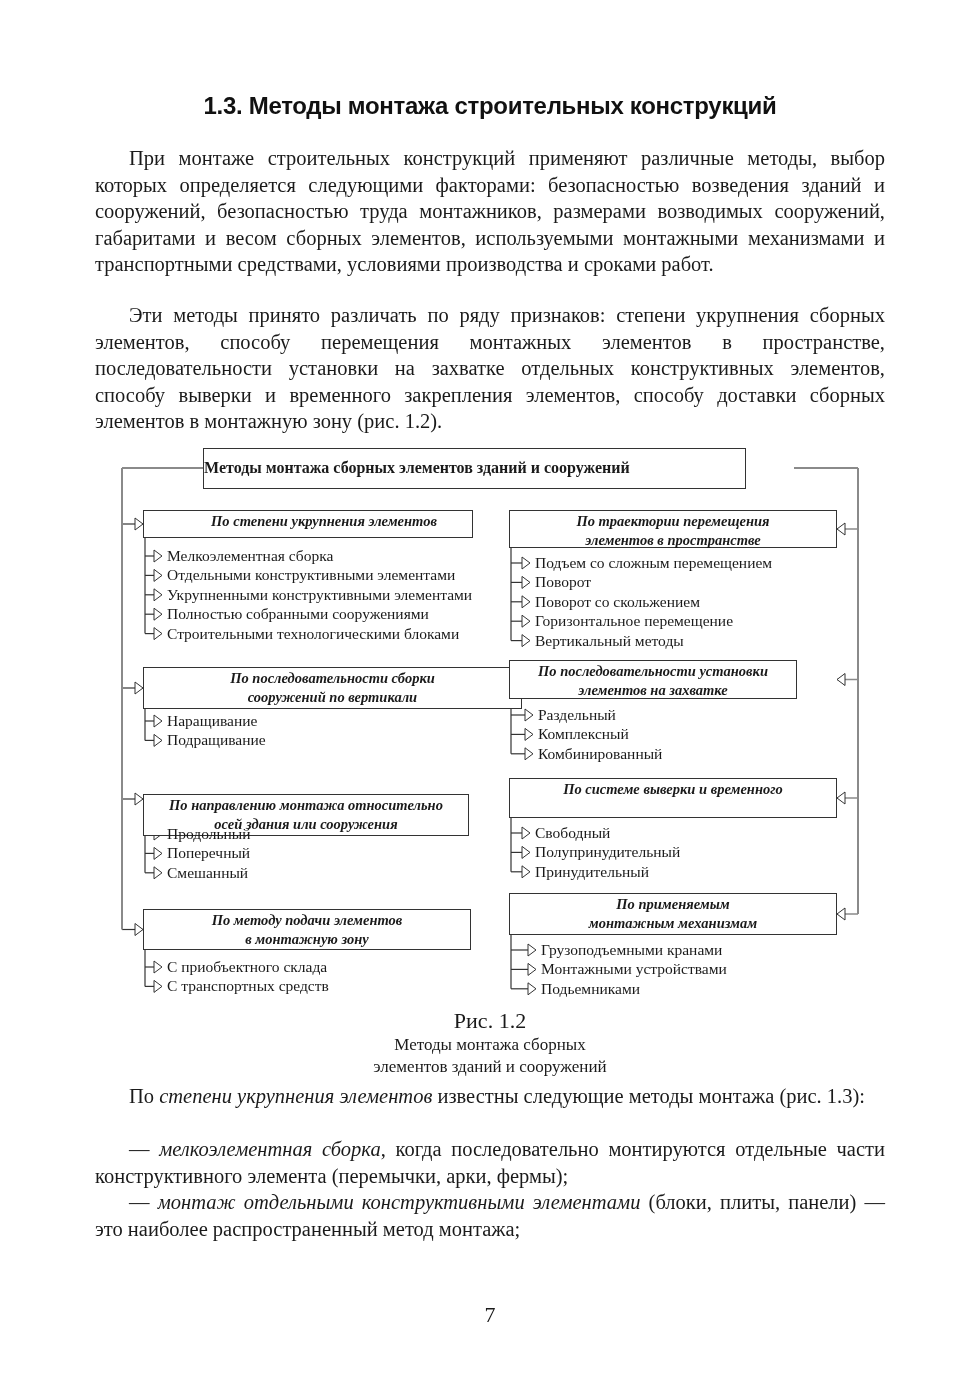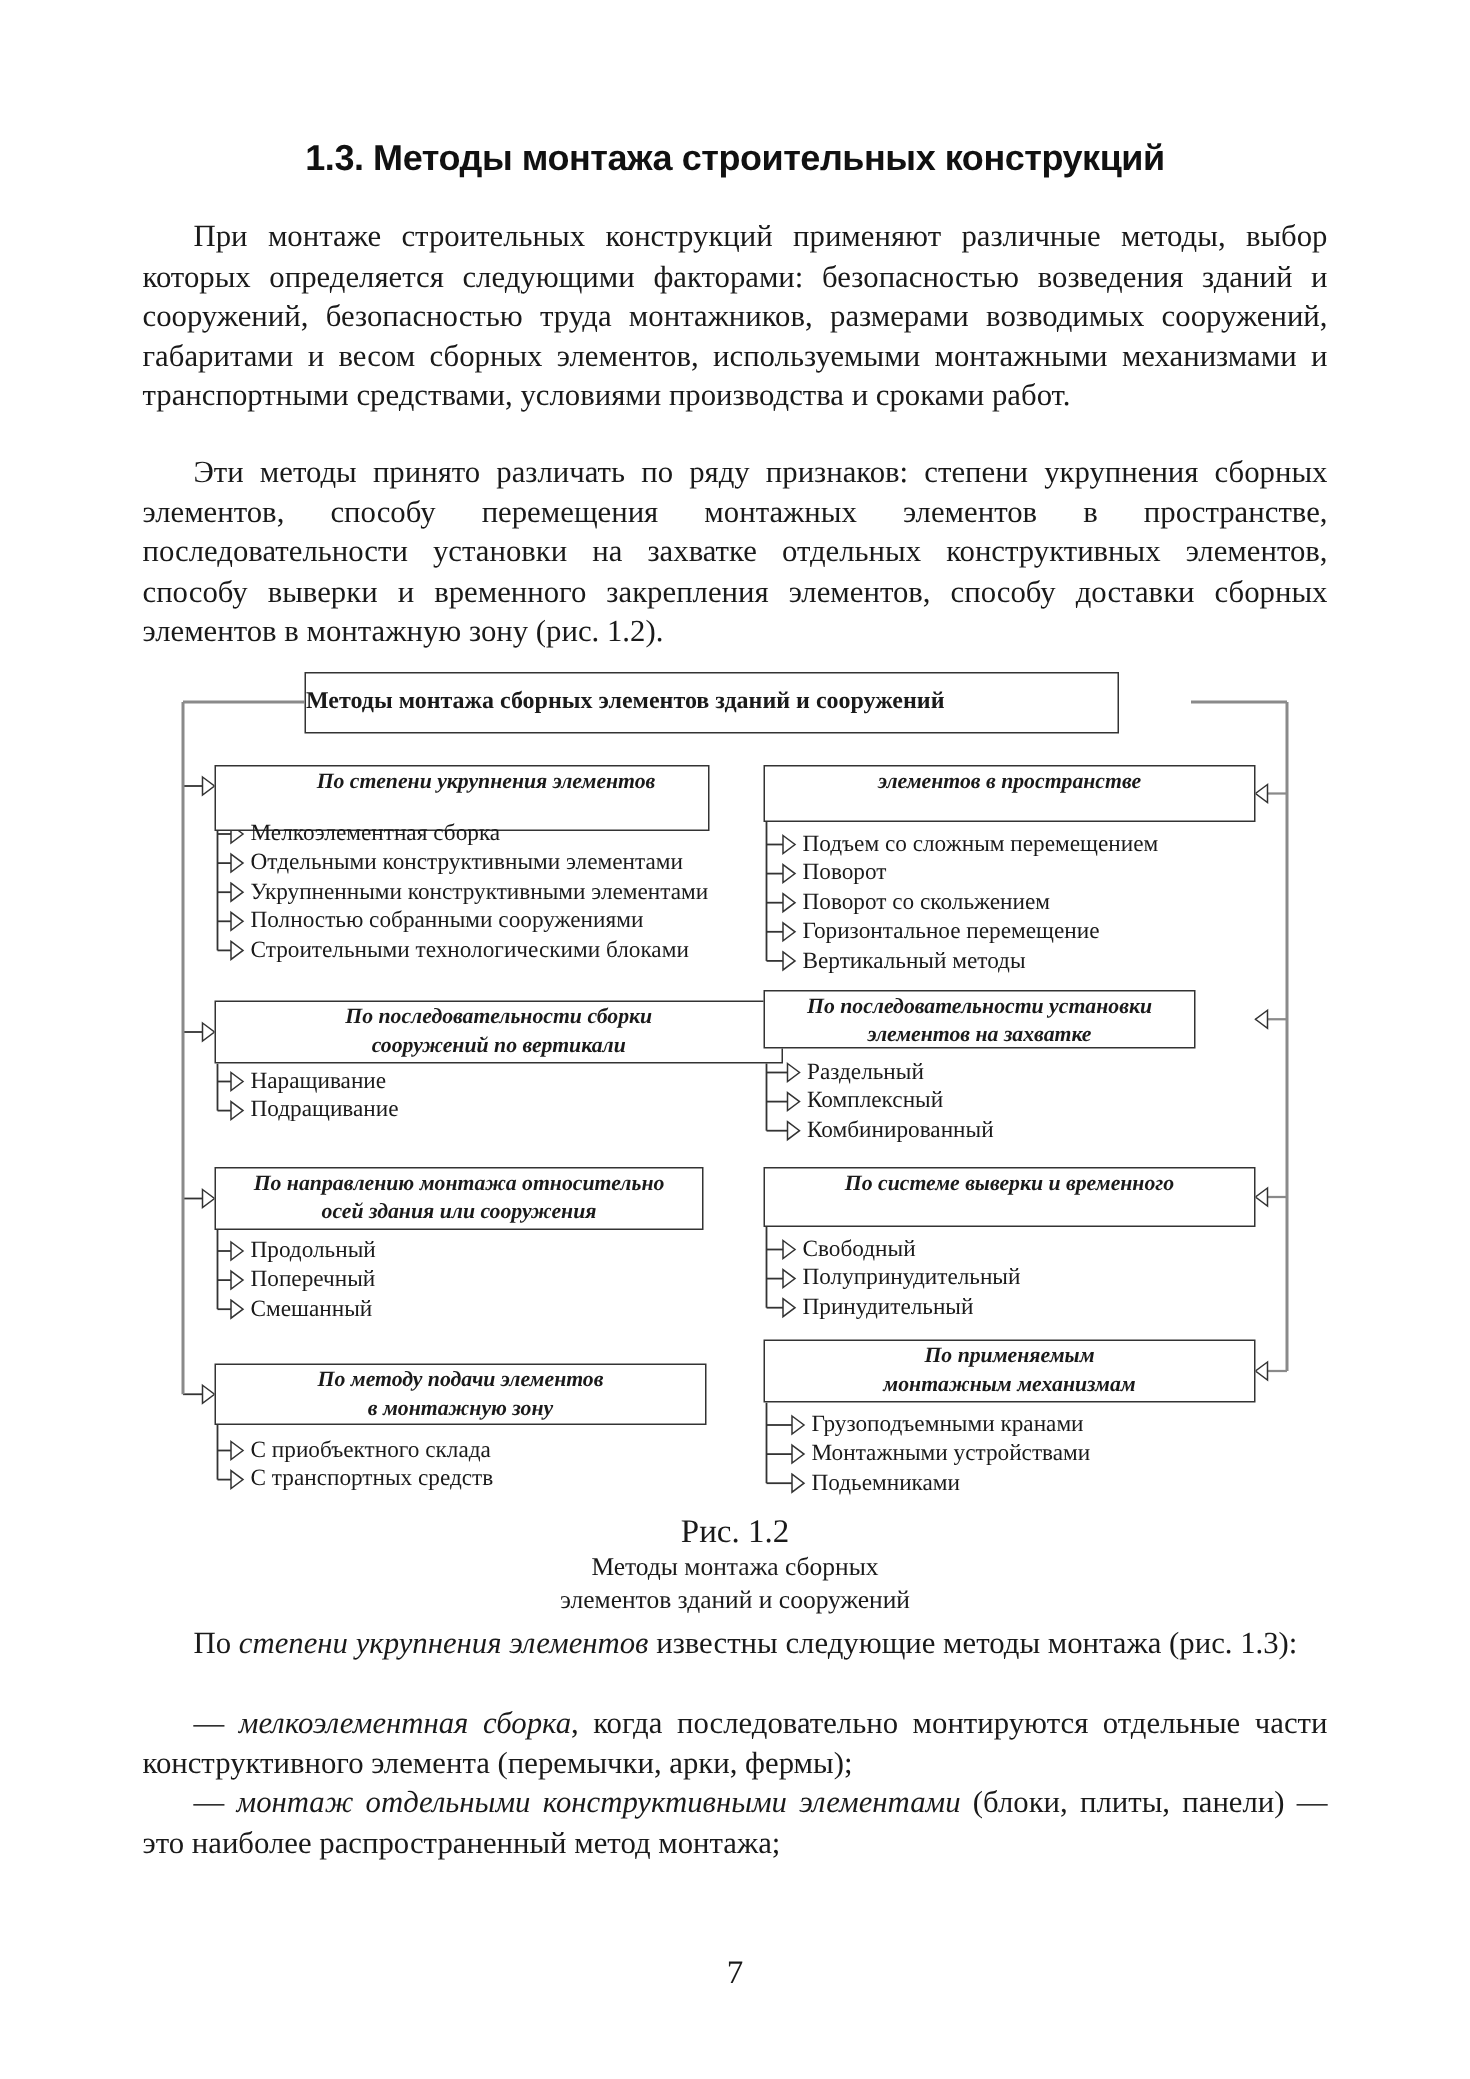--- a/index.html
+++ b/index.html
@@ -118,48 +118,49 @@
       <line x1="511" y1="950" x2="528" y2="950" stroke="#333" stroke-width="1.2"></line>
       <polygon points="528,944 536,950 528,956" fill="#fff" stroke="#333" stroke-width="1"></polygon>
       <line x1="511" y1="969.4" x2="528" y2="969.4" stroke="#333" stroke-width="1.2"></line>
       <polygon points="528,963.4 536,969.4 528,975.4" fill="#fff" stroke="#333" stroke-width="1"></polygon>
       <line x1="511" y1="988.8" x2="528" y2="988.8" stroke="#333" stroke-width="1.2"></line>
       <polygon points="528,982.8 536,988.8 528,994.8" fill="#fff" stroke="#333" stroke-width="1"></polygon>
       <line x1="858" y1="468" x2="858" y2="914" stroke="#8a8a8a" stroke-width="2"></line>
     </svg>
   <div class="main-box">Методы монтажа сборных элементов зданий и сооружений</div>
   <div id="diagram-nodes">
-      <div class="box" style="left: 143px; top: 510px; width: 330px; height: 44px; padding-left: 32px;">
+      <div class="box" style="left: 143px; top: 510px; width: 330px; height: 28px; padding-left: 32px;">
         <span>По степени укрупнения элементов</span>
       </div>
       <div class="item" style="left: 167px; top: 546px;">Мелкоэлементная сборка</div>
       <div class="item" style="left: 167px; top: 565.4px;">Отдельными конструктивными элементами</div>
       <div class="item" style="left: 167px; top: 584.8px;">Укрупненными конструктивными элементами</div>
       <div class="item" style="left: 167px; top: 604.2px;">Полностью собранными сооружениями</div>
       <div class="item" style="left: 167px; top: 623.6px;">Строительными технологическими блоками</div>
       <div class="box" style="left: 143px; top: 667px; width: 379px; height: 42px;">
         <span>По последовательности сборки</span>
         <span>сооружений по вертикали</span>
       </div>
       <div class="item" style="left: 167px; top: 711px;">Наращивание</div>
       <div class="item" style="left: 167px; top: 730.4px;">Подращивание</div>
-      <div class="box" style="left: 143px; top: 778px; width: 326px; height: 42px;">
+      <div class="box" style="left: 143px; top: 794px; width: 326px; height: 42px;">
         <span>По направлению монтажа  относительно</span>
         <span>осей здания или сооружения</span>
       </div>
       <div class="item" style="left: 167px; top: 824px;">Продольный</div>
       <div class="item" style="left: 167px; top: 843.4px;">Поперечный</div>
       <div class="item" style="left: 167px; top: 862.8px;">Смешанный</div>
       <div class="box" style="left: 143px; top: 909px; width: 328px; height: 41px;">
         <span>По методу подачи элементов</span>
         <span>в монтажную зону</span>
       </div>
       <div class="item" style="left: 167px; top: 957px;">С приобъектного склада</div>
       <div class="item" style="left: 167px; top: 976.4px;">С транспортных средств</div>
       <div class="box" style="left: 509px; top: 510px; width: 328px; height: 38px;">
+        <span>По траектории перемещения</span>
         <span>элементов в пространстве</span>
       </div>
       <div class="item" style="left: 535px; top: 553px;">Подъем со сложным перемещением</div>
       <div class="item" style="left: 535px; top: 572.4px;">Поворот</div>
       <div class="item" style="left: 535px; top: 591.8px;">Поворот со скольжением</div>
       <div class="item" style="left: 535px; top: 611.2px;">Горизонтальное перемещение</div>
       <div class="item" style="left: 535px; top: 630.6px;">Вертикальный методы</div>
       <div class="box" style="left: 509px; top: 660px; width: 288px; height: 39px;">
         <span>По последовательности установки</span>
         <span>элементов на захватке</span>

